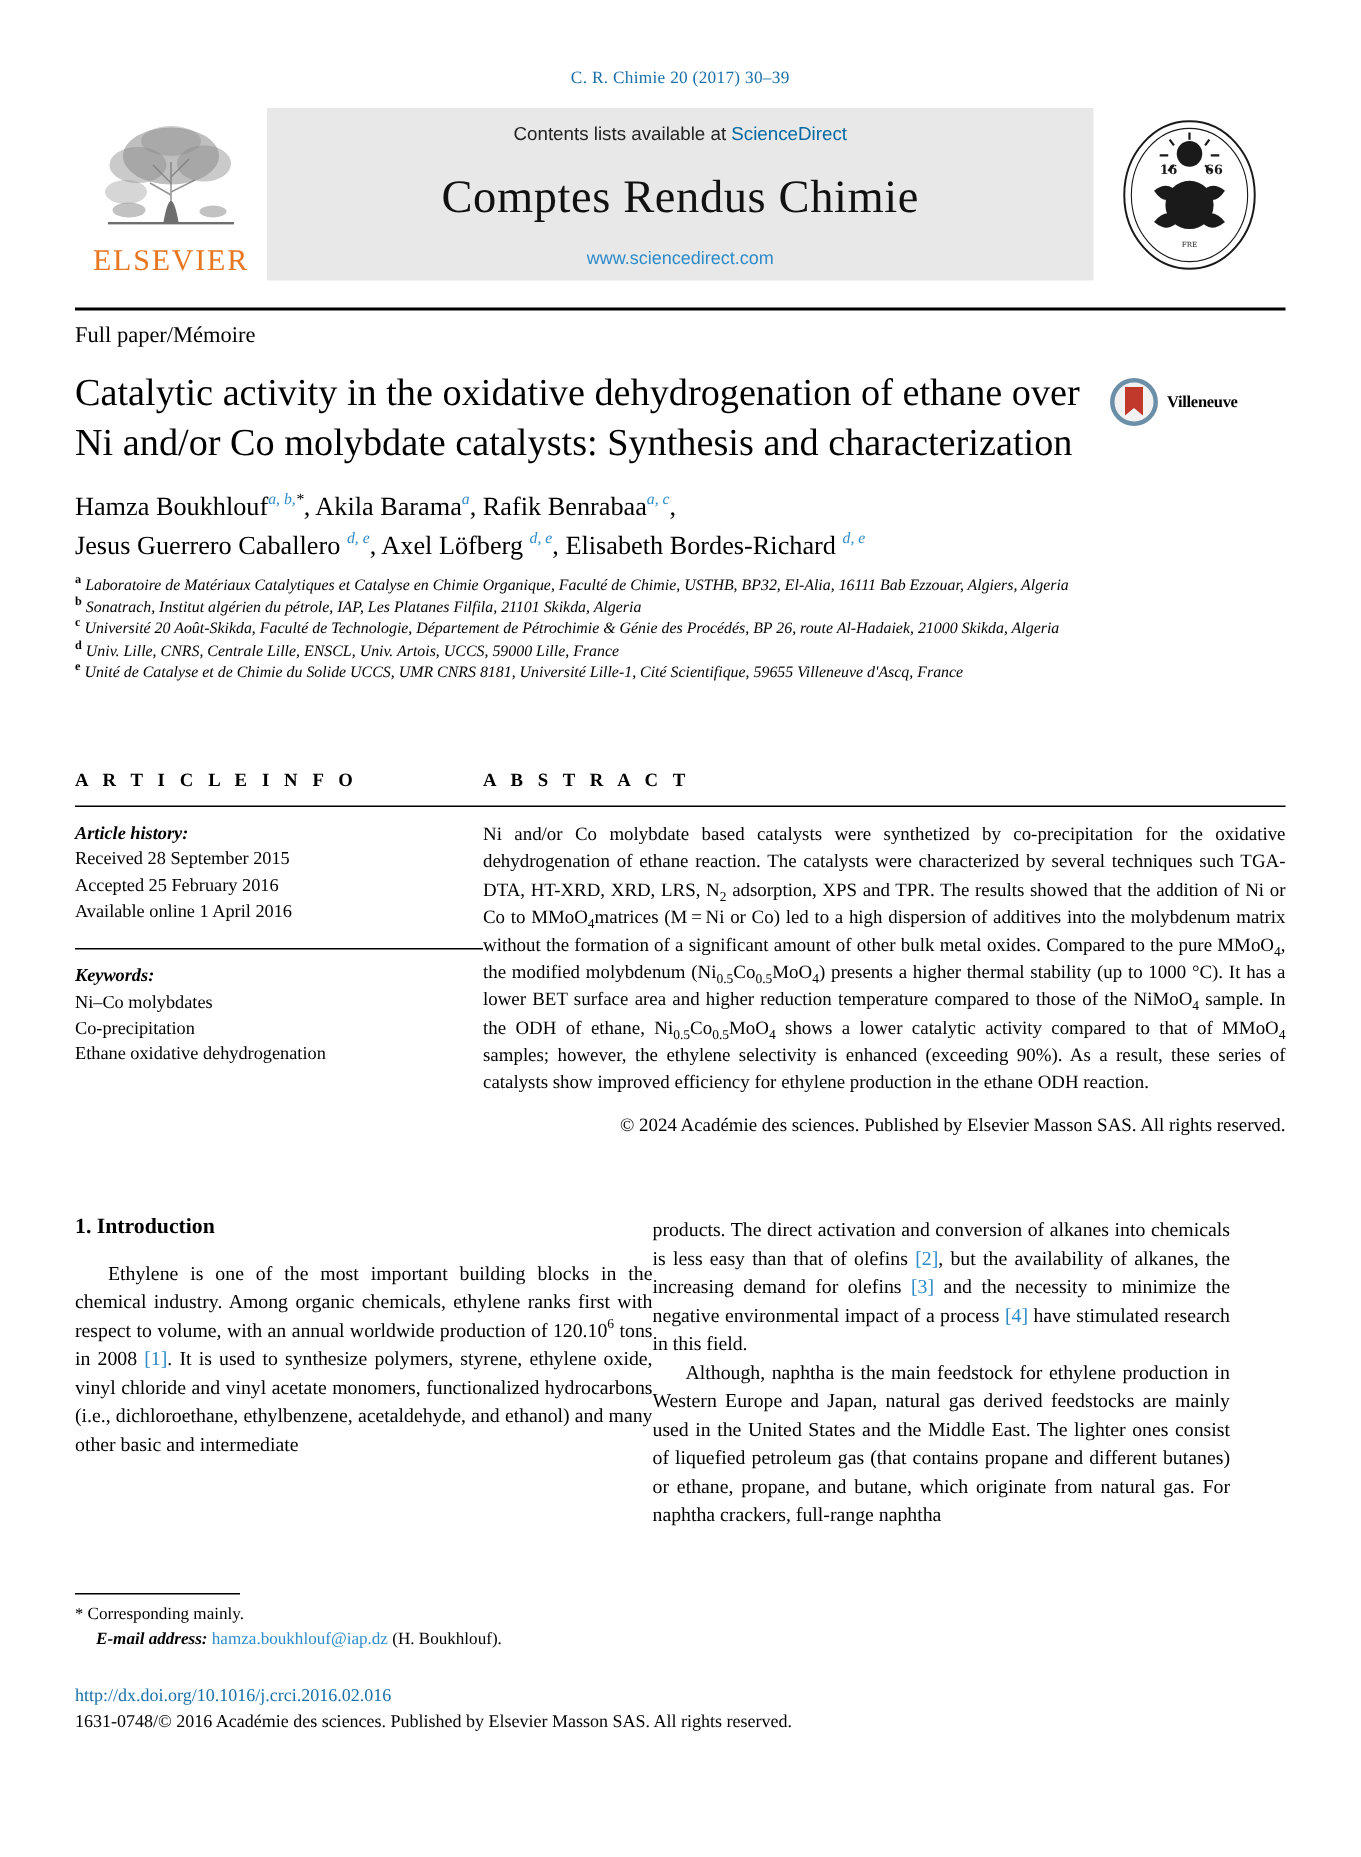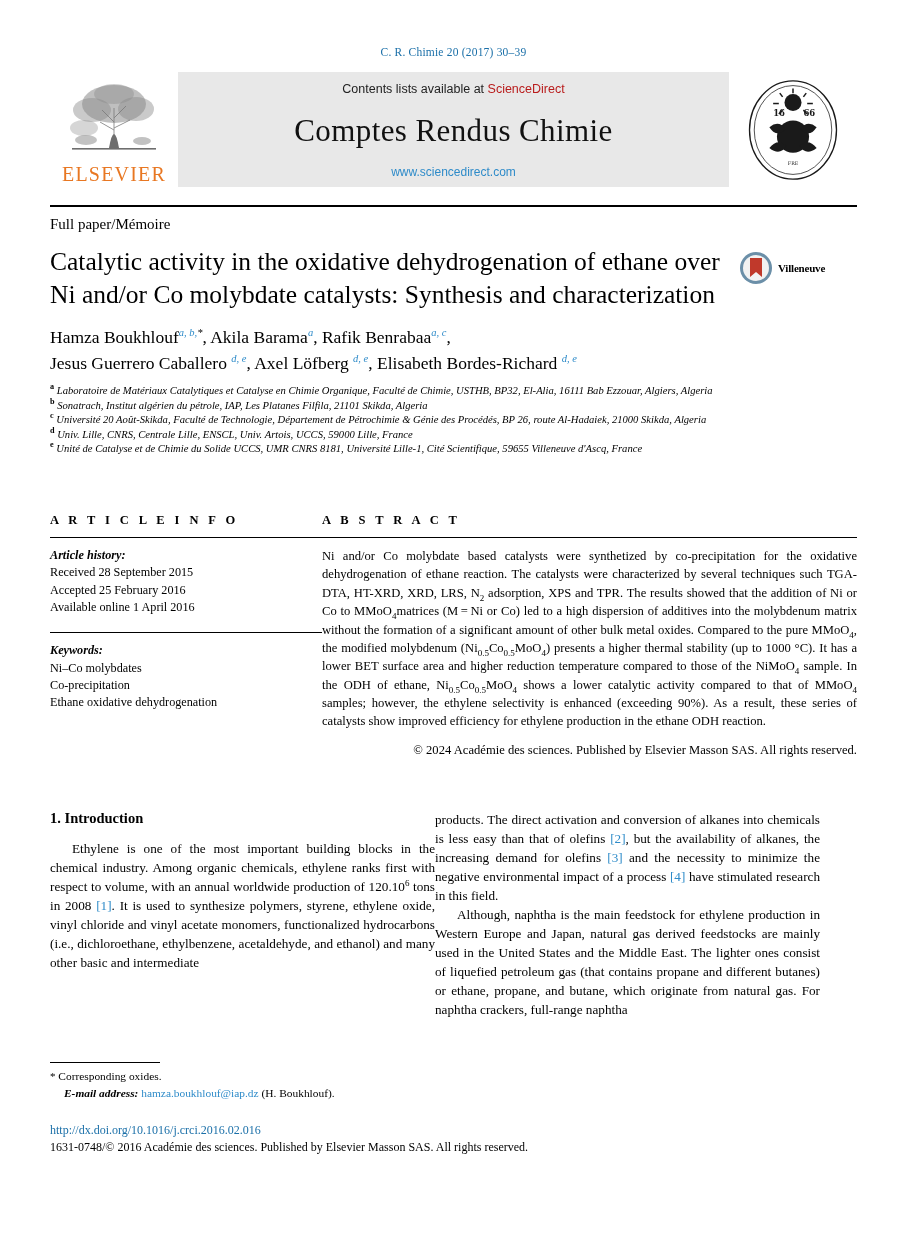--- a/index.html
+++ b/index.html
@@ -66,21 +66,21 @@
     align-items: center;
     justify-content: space-between;
     padding: 10px 0 8px;
   }
   .mast-contents {
     font-family: "Liberation Sans", sans-serif;
     font-size: 12.5px;
     color: #222;
   }
   .mast-contents .sd {
-    color: #b91c1c;
+    color: #0369a1;
   }
   .mast-title {
     font-family: "Liberation Serif", serif;
     font-size: 31px;
     color: #111;
     letter-spacing: .4px;
   }
   .mast-url {
     font-family: "Liberation Sans", sans-serif;
     font-size: 12px;
@@ -407,21 +407,21 @@
     <div class="bcol">
       <p class="para" style="text-indent:0"><span>products. The direct activation and conversion of alkanes into chemicals is less easy than that of olefins </span><span class="ref">[2]</span><span>, but the availability of alkanes, the increasing demand for olefins </span><span class="ref">[3]</span><span> and the necessity to minimize the negative environmental impact of a process </span><span class="ref">[4]</span><span> have stimulated research in this field.</span></p>
       <p class="para">Although, naphtha is the main feedstock for ethylene production in Western Europe and Japan, natural gas derived feedstocks are mainly used in the United States and the Middle East. The lighter ones consist of liquefied petroleum gas (that contains propane and different butanes) or ethane, propane, and butane, which originate from natural gas. For naphtha crackers, full-range naphtha</p>
     </div>
   </div>
 
   <div class="footnote">
     <div class="fn-rule"></div>
     <div>
       <span class="fn-star">*</span>
-      <span>Corresponding oxides.</span>
+      <span>Corresponding mainly.</span>
     </div>
     <div style="padding-left:14px">
       <span class="fn-mail-label">E-mail address:</span>
       <span class="link">hamza.boukhlouf@iap.dz</span>
       <span>(H. Boukhlouf).</span>
     </div>
   </div>
 
   <div class="footer">
     <div class="doi">http://dx.doi.org/10.1016/j.crci.2016.02.016</div>

